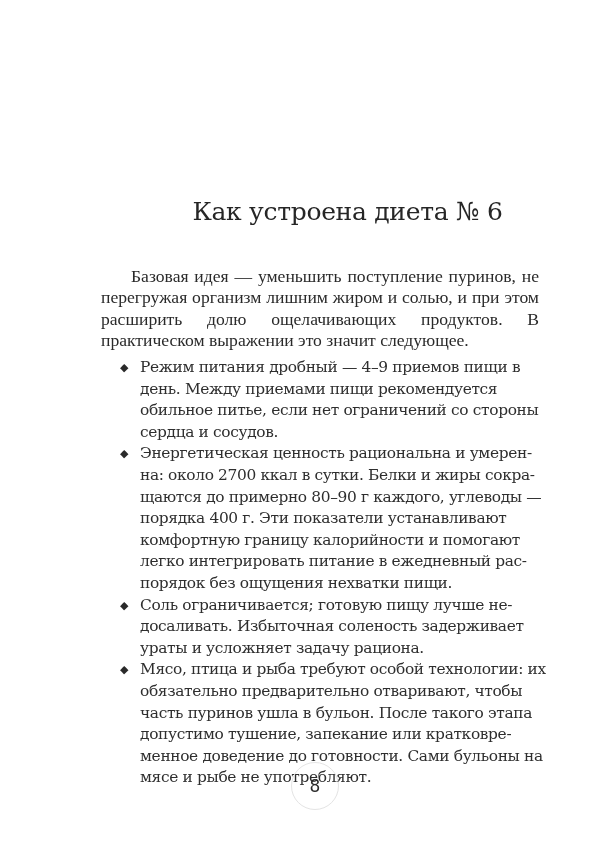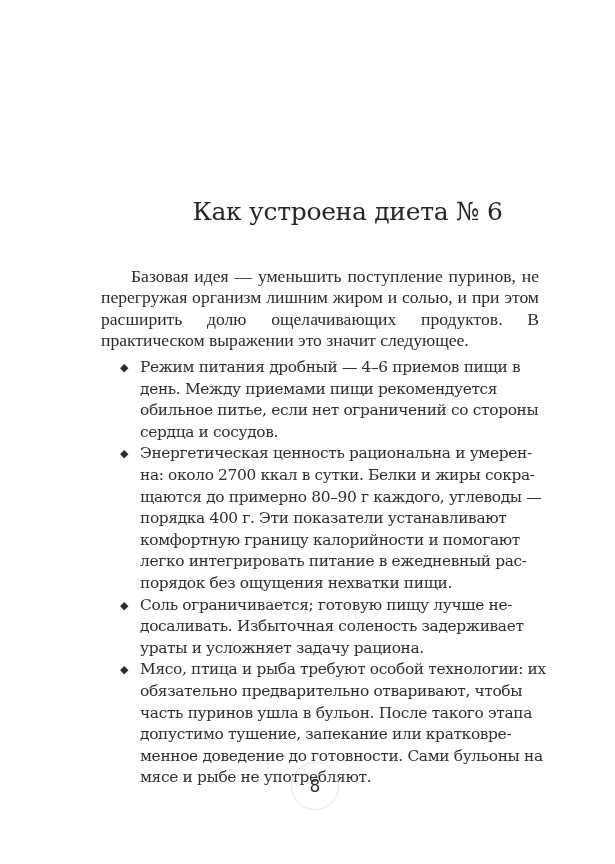--- a/index.html
+++ b/index.html
@@ -98,21 +98,21 @@
 <body>
 
 <div class="page">
   <h1 class="title">Как устроена диета № 6</h1>
 
   <p class="intro">Базовая идея — уменьшить поступление пуринов, не перегружая организм лишним жиром и солью, и при этом расширить долю ощелачивающих продуктов. В практическом выражении это значит следующее.</p>
 
   <ul class="list">
     <li>
       <span class="bullet">◆</span>
-      <span>Режим питания дробный — 4–6 приемов пищи в день. Между приемами пищи рекомендуется обильное питье, если нет ограничений со стороны сердца и сосудов.</span>
+      <span>Режим питания дробный — 4–9 приемов пищи в день. Между приемами пищи рекомендуется обильное питье, если нет ограничений со стороны сердца и сосудов.</span>
     </li>
     <li>
       <span class="bullet">◆</span>
       <span>Энергетическая ценность рациональна и умерен­на: около 2700 ккал в сутки. Белки и жиры сокра­щаются до примерно 80–90 г каждого, углеводы — порядка 400 г. Эти показатели устанавливают комфортную границу калорийности и помогают легко интегрировать питание в ежедневный рас­порядок без ощущения нехватки пищи.</span>
     </li>
     <li>
       <span class="bullet">◆</span>
       <span>Соль ограничивается; готовую пищу лучше не­досаливать. Избыточная соленость задерживает ураты и усложняет задачу рациона.</span>
     </li>
     <li>

